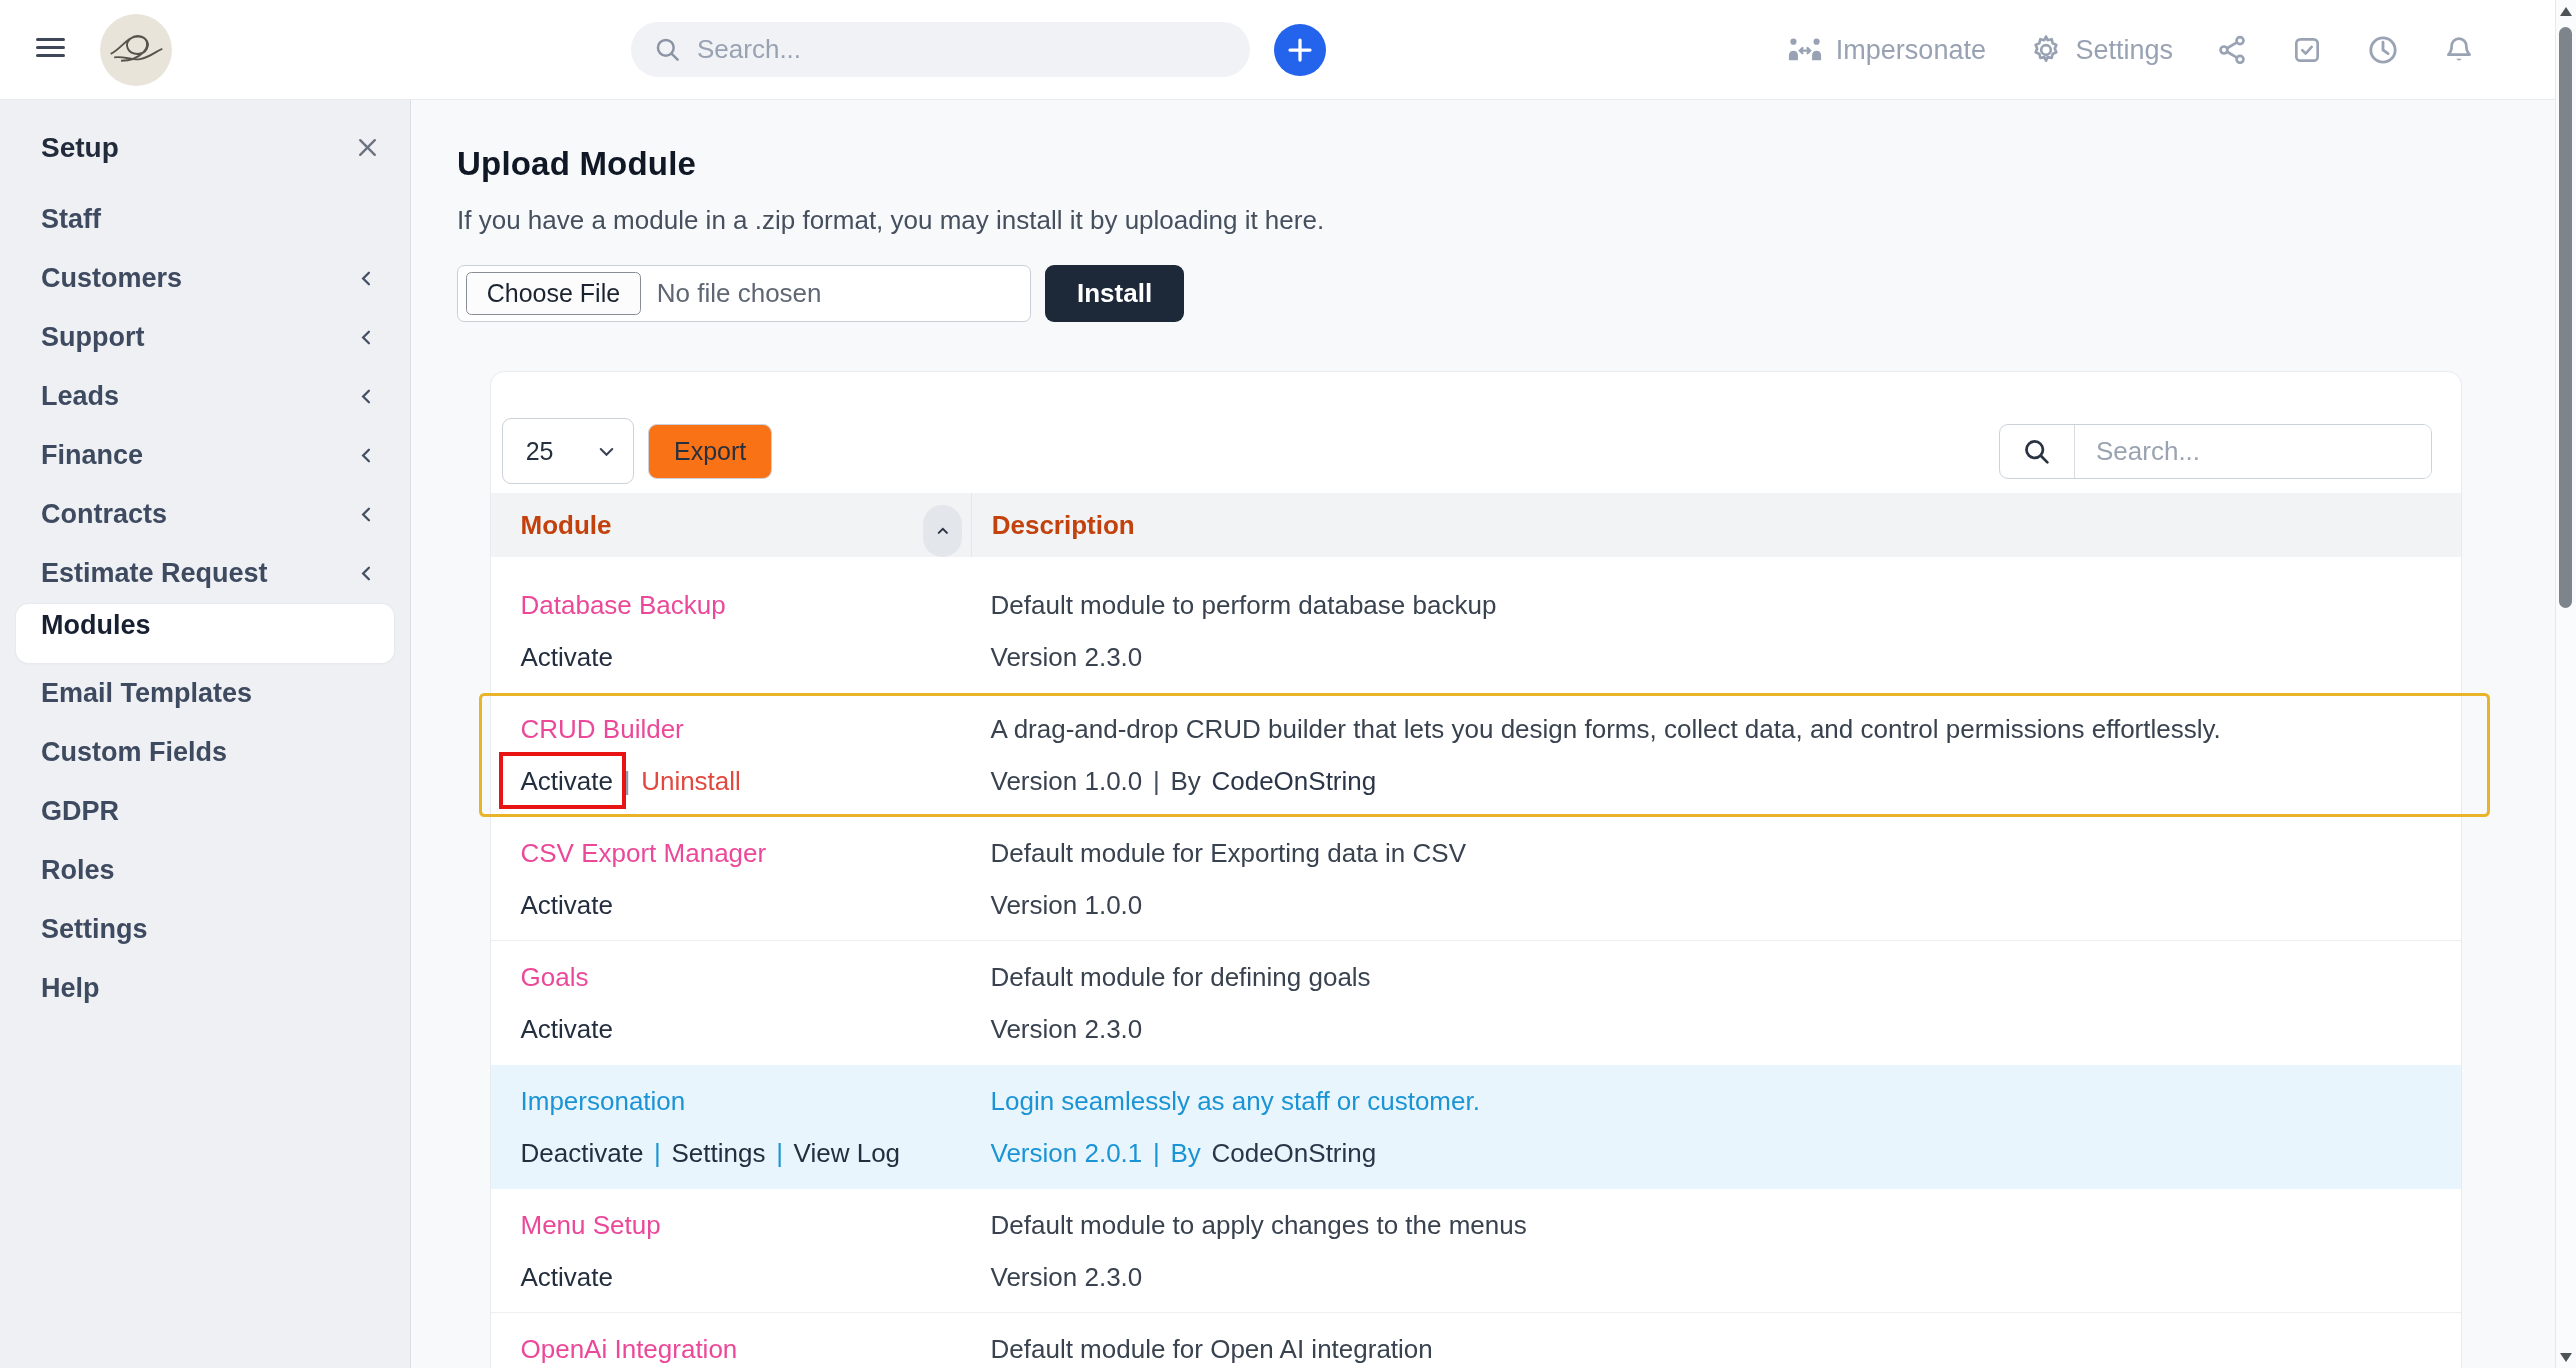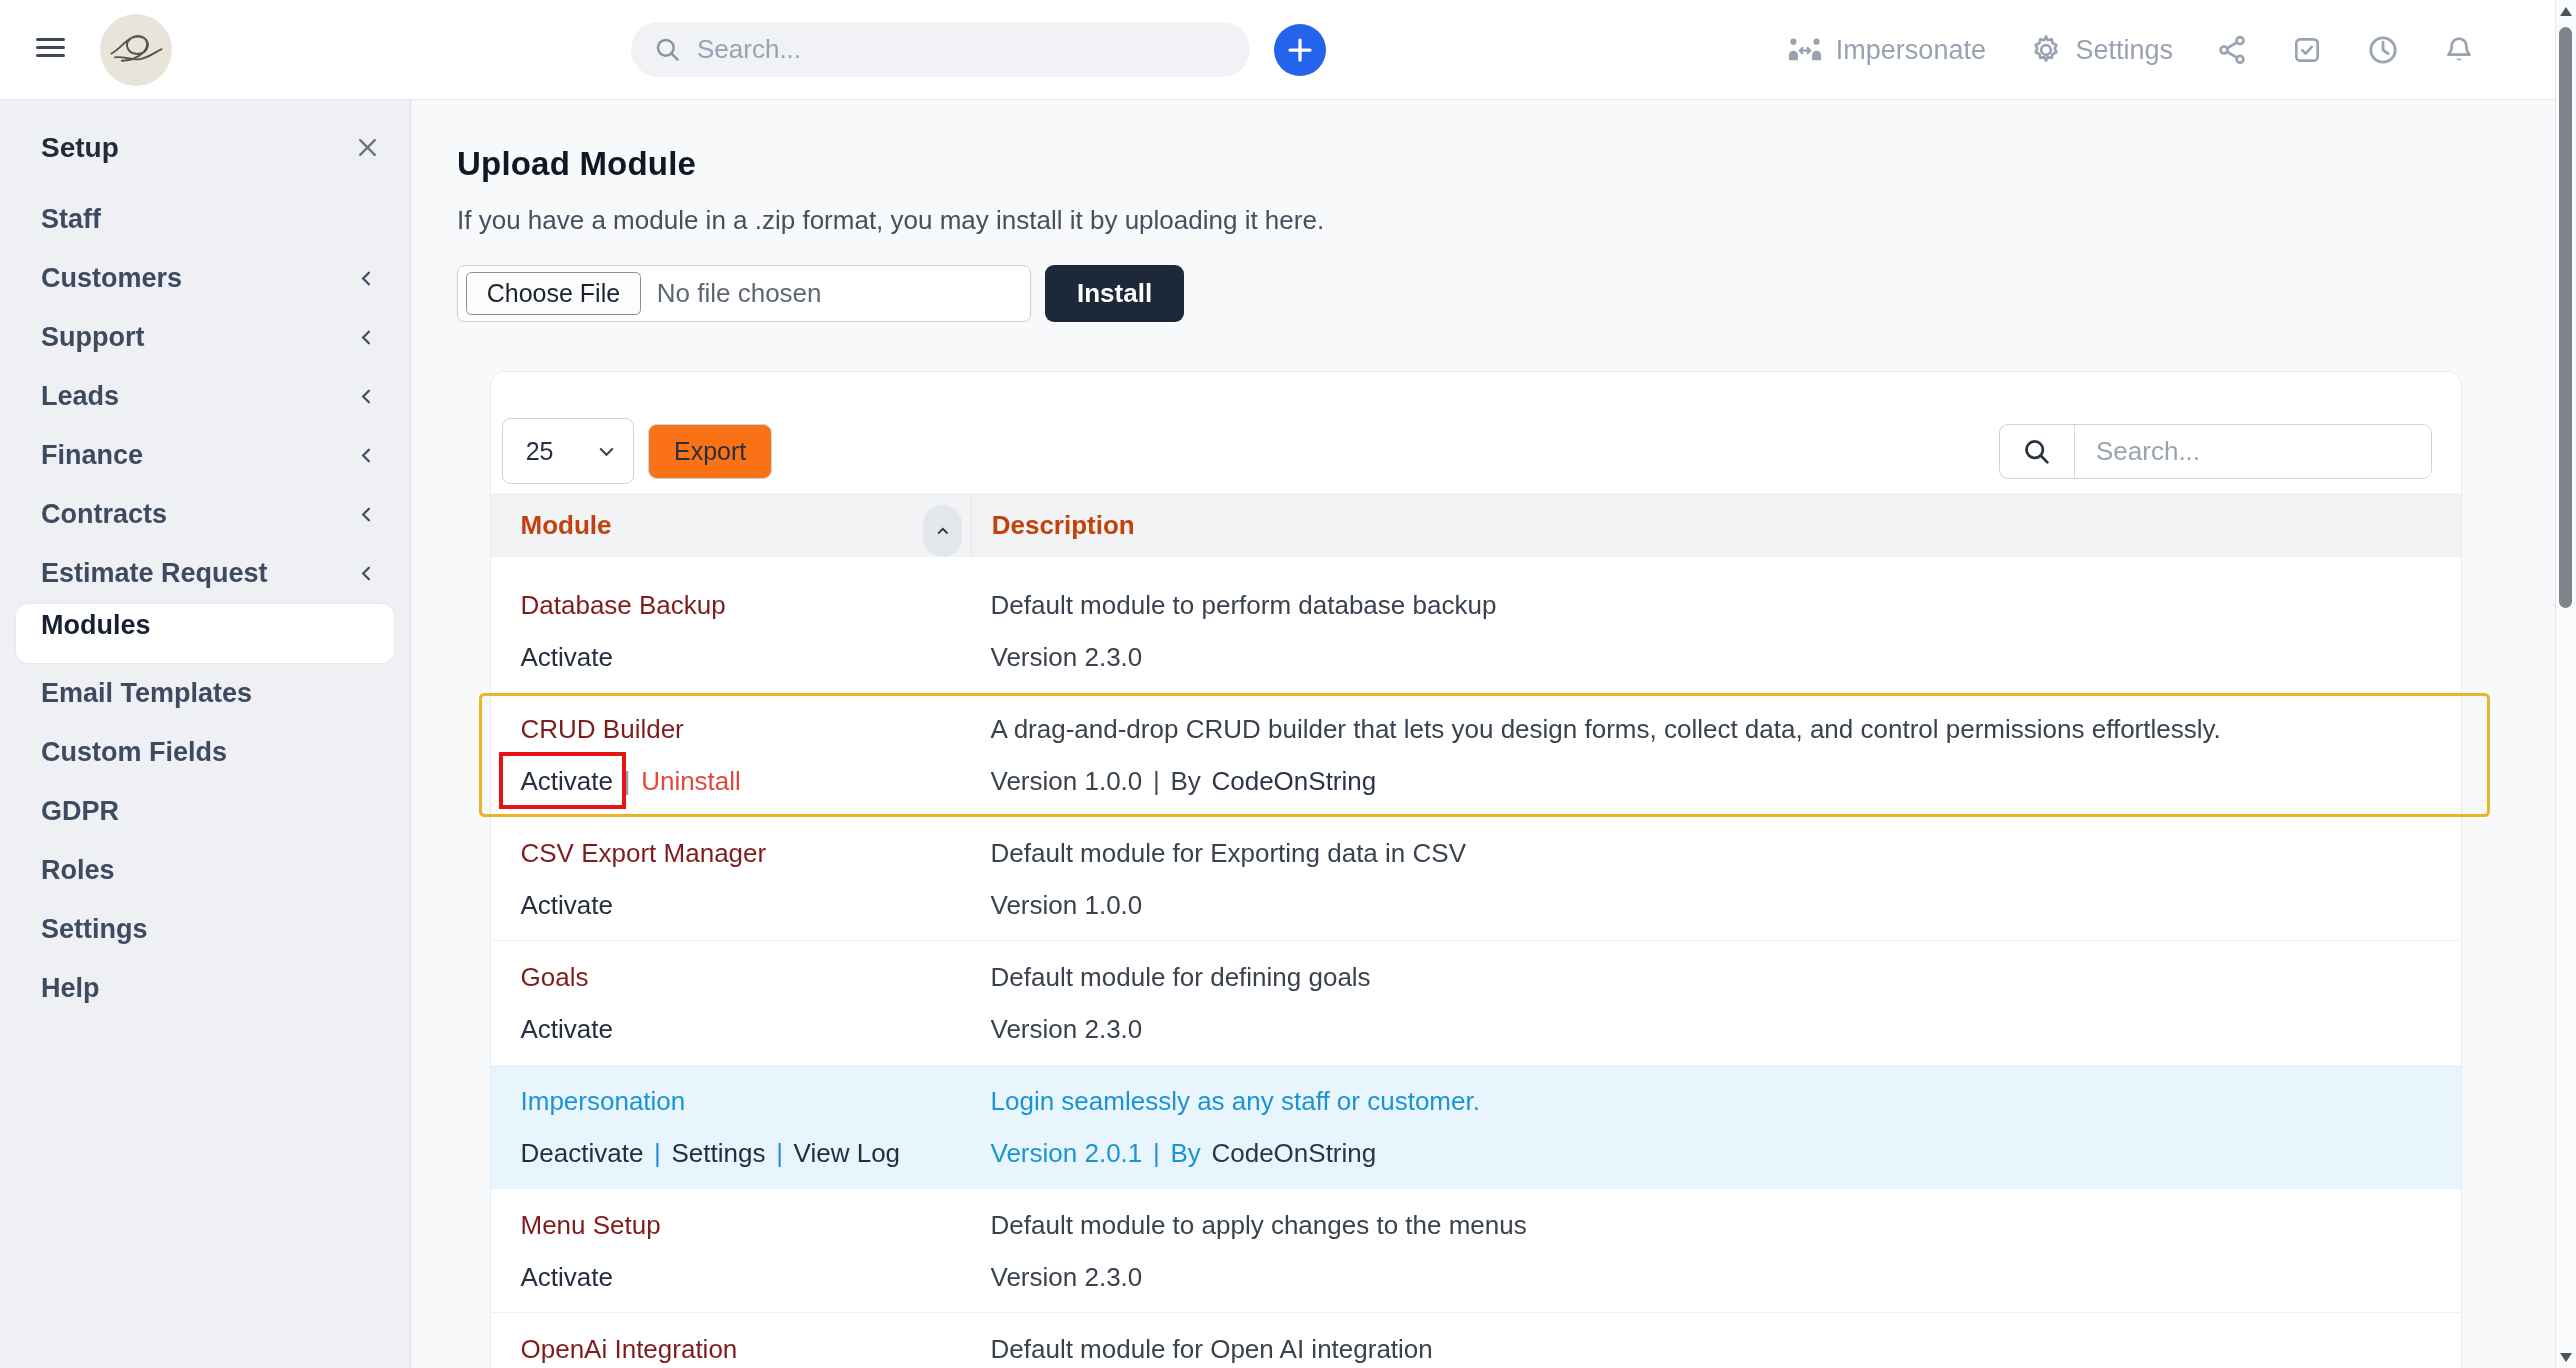--- a/index.html
+++ b/index.html
@@ -63,21 +63,21 @@
   .thead{position:absolute;top:121px;left:0;right:0;height:64px;background:#f1f3f5;display:flex;font-size:26px;font-weight:600;color:#c2410c;}
   .th-module{width:480px;display:flex;align-items:center;padding-left:29.5px;position:relative;}
   .sort-pill{position:absolute;right:9px;top:11.6px;width:39px;height:52px;background:#e3e6ea;border-radius:19.7px;display:flex;align-items:center;justify-content:center;color:#2b3445;cursor:pointer;}
   .th-desc{flex:1;border-left:0.9px solid #e3e6ea;display:flex;align-items:center;padding-left:19.7px;}
 
   .rows{position:absolute;top:197px;left:0;right:0;}
   .mrow{height:124px;padding:19px 0 0 29.5px;position:relative;}
   .mrow.b-divider{border-bottom:0.9px solid #edeff2;}
   .l1,.l2{display:flex;align-items:center;font-size:26px;height:34px;}
   .l2{margin-top:18px;}
-  .mname{width:470px;flex:0 0 470px;color:#7f1d1d;font-weight:500;}
+  .mname{width:470px;flex:0 0 470px;color:#ec4899;font-weight:500;}
   .mdesc{color:#39424f;}
   .acts{width:470px;flex:0 0 470px;display:flex;align-items:center;gap:10.7px;color:#232e3f;font-weight:500;}
   .action{cursor:pointer;}
   .action.danger{color:var(--danger-red,#e2483d);}
   .sep{color:#8e99a8;font-weight:400;}
   .vinfo{display:flex;align-items:center;gap:10.7px;color:#39424f;}
   .vsep{color:#45505f;}
   .author{color:#2a3547;}
 
   .mrow.blue{background:#e9f5fd;}

